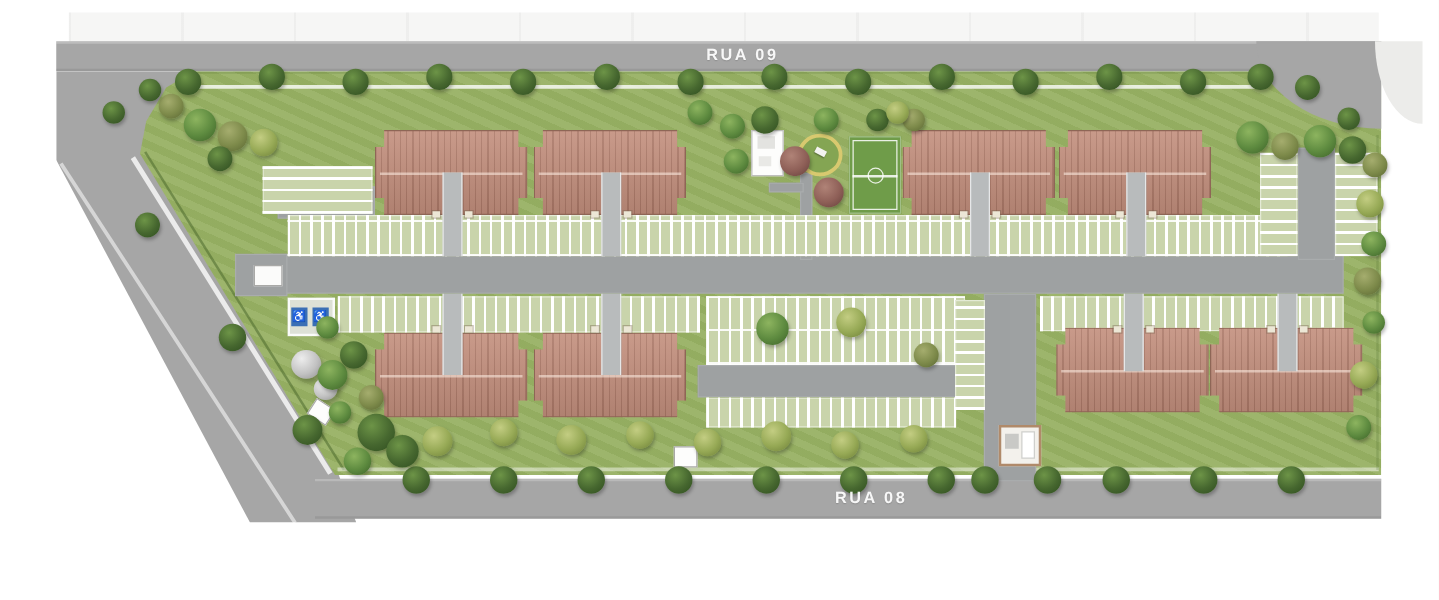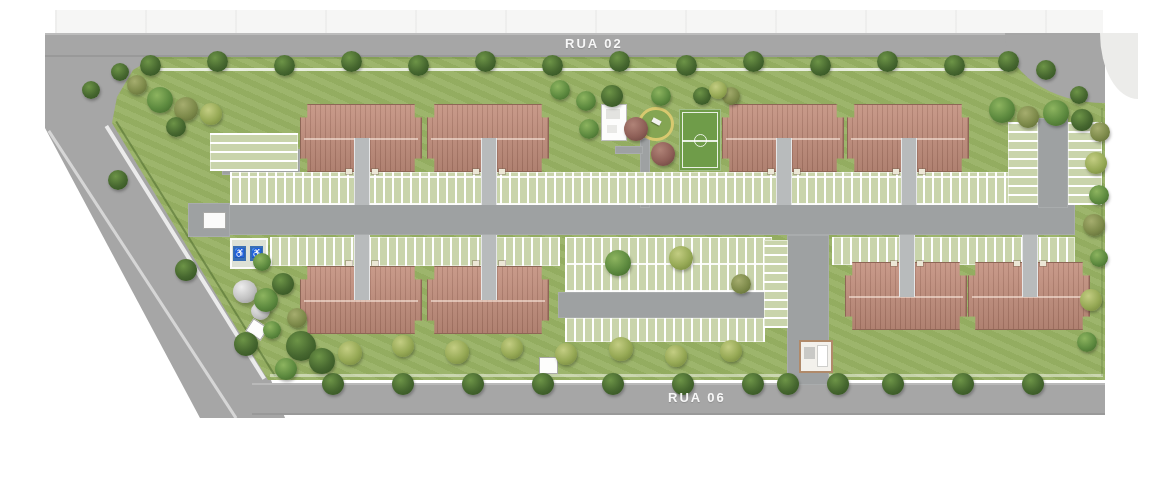--- a/index.html
+++ b/index.html
@@ -151,22 +151,22 @@
   </div>
   <div class="access-spot" style="left:250px;top:246px;">
     <span>♿</span>
   </div>
   <div class="tank" style="left:233px;top:280px;width:24px;height:23px;"></div>
   <div class="tank" style="left:251px;top:302px;width:19px;height:18px;"></div>
   <div class="abs gate-box"></div>
   <div class="abs small-structure"></div>
   <div class="abs guardhouse"></div>
 
-  <div class="street-label" style="left:565px;top:36px;">RUA 02</div>
-  <div class="street-label" style="left:668px;top:390px;">RUA 06</div>
+  <div class="street-label" style="left:565px;top:36px;">RUA 09</div>
+  <div class="street-label" style="left:668px;top:390px;">RUA 08</div>
 
 
 <div class="iroad" style="left: 215px; top: 203px; width: 860px; height: 32px;"></div>
     <div class="iroad" style="left: 1038px; top: 118px; width: 30px; height: 90px;"></div>
     <div class="iroad" style="left: 558px; top: 292px; width: 232px; height: 26px;"></div>
     <div class="iroad" style="left: 787px; top: 235px; width: 42px; height: 150px;"></div>
     <div class="iroad" style="left: 188px; top: 203px; width: 42px; height: 34px;"></div>
     <div class="iroad" style="left: 222px; top: 149px; width: 78px; height: 26px;"></div>
     <div class="iroad" style="left: 640px; top: 138px; width: 10px; height: 70px;"></div>
     <div class="iroad" style="left: 615px; top: 146px; width: 28px; height: 8px;"></div>

